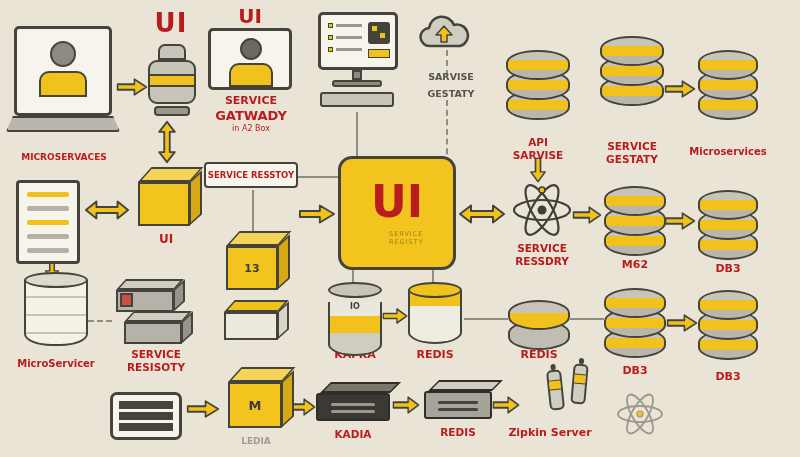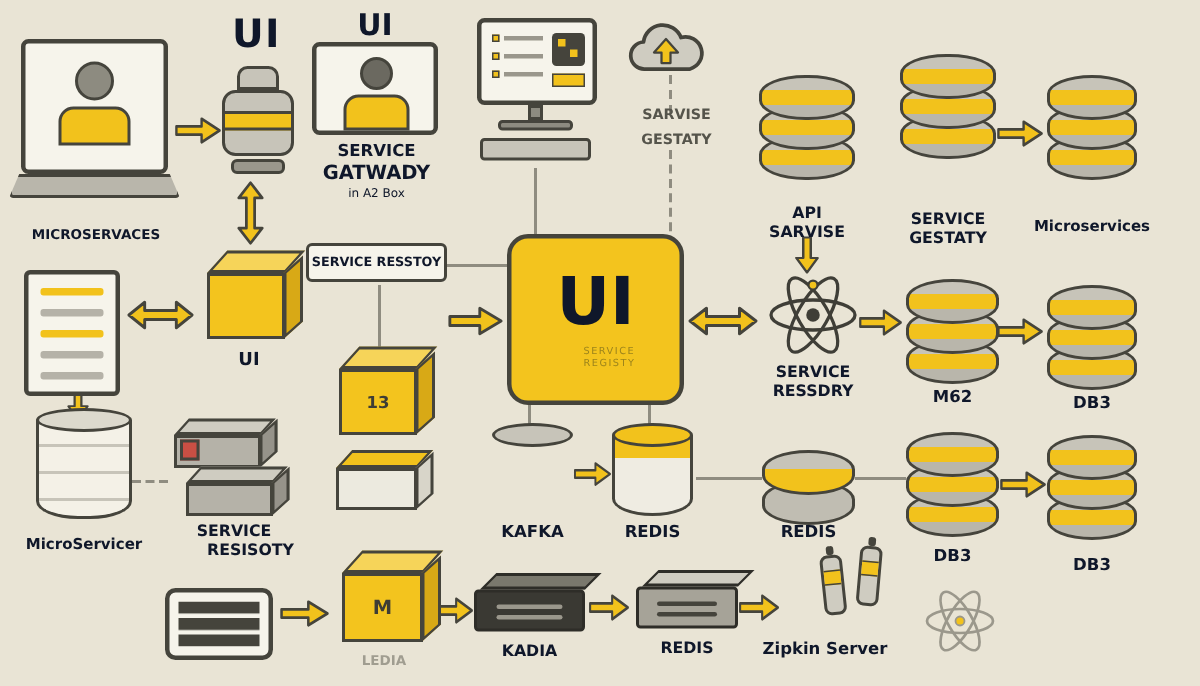--- a/index.html
+++ b/index.html
@@ -1,19 +1,19 @@
 <!DOCTYPE html>
 <html><head>
 <meta charset="utf-8">
 <style>
   html,body { margin:0; padding:0; background:#e9e4d5; }
   .stage { position:relative; width:800px; height:457px; background:#e9e4d5;
            font-family:"DejaVu Sans", sans-serif; color:#3e3d35; overflow:hidden; }
   .stage * { box-sizing:border-box; }
-  .lbl { position:absolute; font-weight:700; color:#0f172a; text-align:center; line-height:1.2; }
+  .lbl { position:absolute; font-weight:700; color:#b91c1c; text-align:center; line-height:1.2; }
   .line  { position:absolute; background:#8f8c80; }
   .dash-v { position:absolute; border-left:2px dashed #8f8c80; }
   .dash-h { position:absolute; border-top:2px dashed #8f8c80; }
   .arw { position:absolute; overflow:visible; }
 
   
   .stack { position:absolute; }
   .stack .disk { position:relative; width:100%; height:30px; border:2.5px solid #45443c;
                  border-radius:31px / 13px;
                  background:linear-gradient(#c7c4b9 0 32%, #f2c21c 32% 70%, #b9b6ab 70% 100%); }
@@ -243,41 +243,44 @@
   <div class="lbl" style="left:8px;top:358px;width:96px;font-size:10px;">MicroServicer</div>
 
   <div class="cube-top" style="left:116px;top:279px;width:58px;height:11px;background:#cfccc1;"></div>
   <div class="cube-side" style="left:173px;top:290px;width:12px;height:22px;background:#96938a;"></div>
   <div class="cube-front" style="left:116px;top:290px;width:58px;height:22px;background:#b5b2a8;"></div>
   <div style="position:absolute;left:120px;top:293px;width:13px;height:14px;background:#c94f44;border:2px solid #45443c;"></div>
   <div class="cube-top" style="left:124px;top:311px;width:58px;height:11px;background:#cfccc1;"></div>
   <div class="cube-side" style="left:181px;top:322px;width:12px;height:22px;background:#96938a;"></div>
   <div class="cube-front" style="left:124px;top:322px;width:58px;height:22px;background:#b5b2a8;"></div>
   <div class="lbl" style="left:116px;top:348px;width:80px;font-size:10.5px;">SERVICE</div>
-  <div class="lbl" style="left:116px;top:361px;width:80px;font-size:10.5px;text-align:right;">RESISOTY</div>
+  <div class="lbl" style="left:116px;top:361px;width:80px;font-size:10.5px;">RESISOTY</div>
 
   <div class="cube-top" style="left:226px;top:231px;width:52px;height:15px;"></div>
   <div class="cube-side" style="left:277px;top:246px;width:13px;height:44px;"></div>
   <div class="cube-front" style="left:226px;top:246px;width:52px;height:44px;font-size:11px;">13</div>
 
   <div class="cube-top" style="left:224px;top:300px;width:54px;height:12px;background:#f2c21c;"></div>
   <div class="cube-side" style="left:277px;top:312px;width:12px;height:28px;background:#d8d5c9;"></div>
   <div class="cube-front" style="left:224px;top:312px;width:54px;height:28px;background:#eceadf;"></div>
 
   <div class="cube-top" style="left:228px;top:367px;width:54px;height:15px;"></div>
   <div class="cube-side" style="left:281px;top:382px;width:13px;height:46px;"></div>
   <div class="cube-front" style="left:228px;top:382px;width:54px;height:46px;font-size:13px;">M</div>
 
   <div style="position:absolute;left:110px;top:392px;width:72px;height:48px;background:#f6f4eb;border:3px solid #45443c;border-radius:7px;">
     <div class="gridpad-inner"></div>
   </div>
   <div class="lbl" style="left:224px;top:436px;width:64px;font-size:9px;color:#8f8c80;font-weight:600;opacity:.8;">LEDIA</div>
 
   <div class="cyl" style="left:328px;top:282px;width:54px;">
     <div class="cyl-top"></div>
+    <div class="cyl-body" style="height:54px;background:linear-gradient(#eae7dc 0 26%, #f2c21c 26% 60%, #cfccc1 60% 100%);">
+      <div class="band-txt">IO</div>
+    </div>
   </div>
   <div class="lbl" style="left:326px;top:348px;width:58px;font-size:11px;">KAFKA</div>
 
   <div class="cyl" style="left:408px;top:282px;width:54px;">
     <div class="cyl-top" style="background:#f2c21c;"></div>
     <div class="cyl-body" style="height:54px;background:linear-gradient(#f2c21c 0 30%, #efece2 30% 100%);"></div>
   </div>
   <div class="lbl" style="left:406px;top:348px;width:58px;font-size:11px;">REDIS</div>
 
   <div class="stack" style="left:508px;top:300px;width:62px;">

